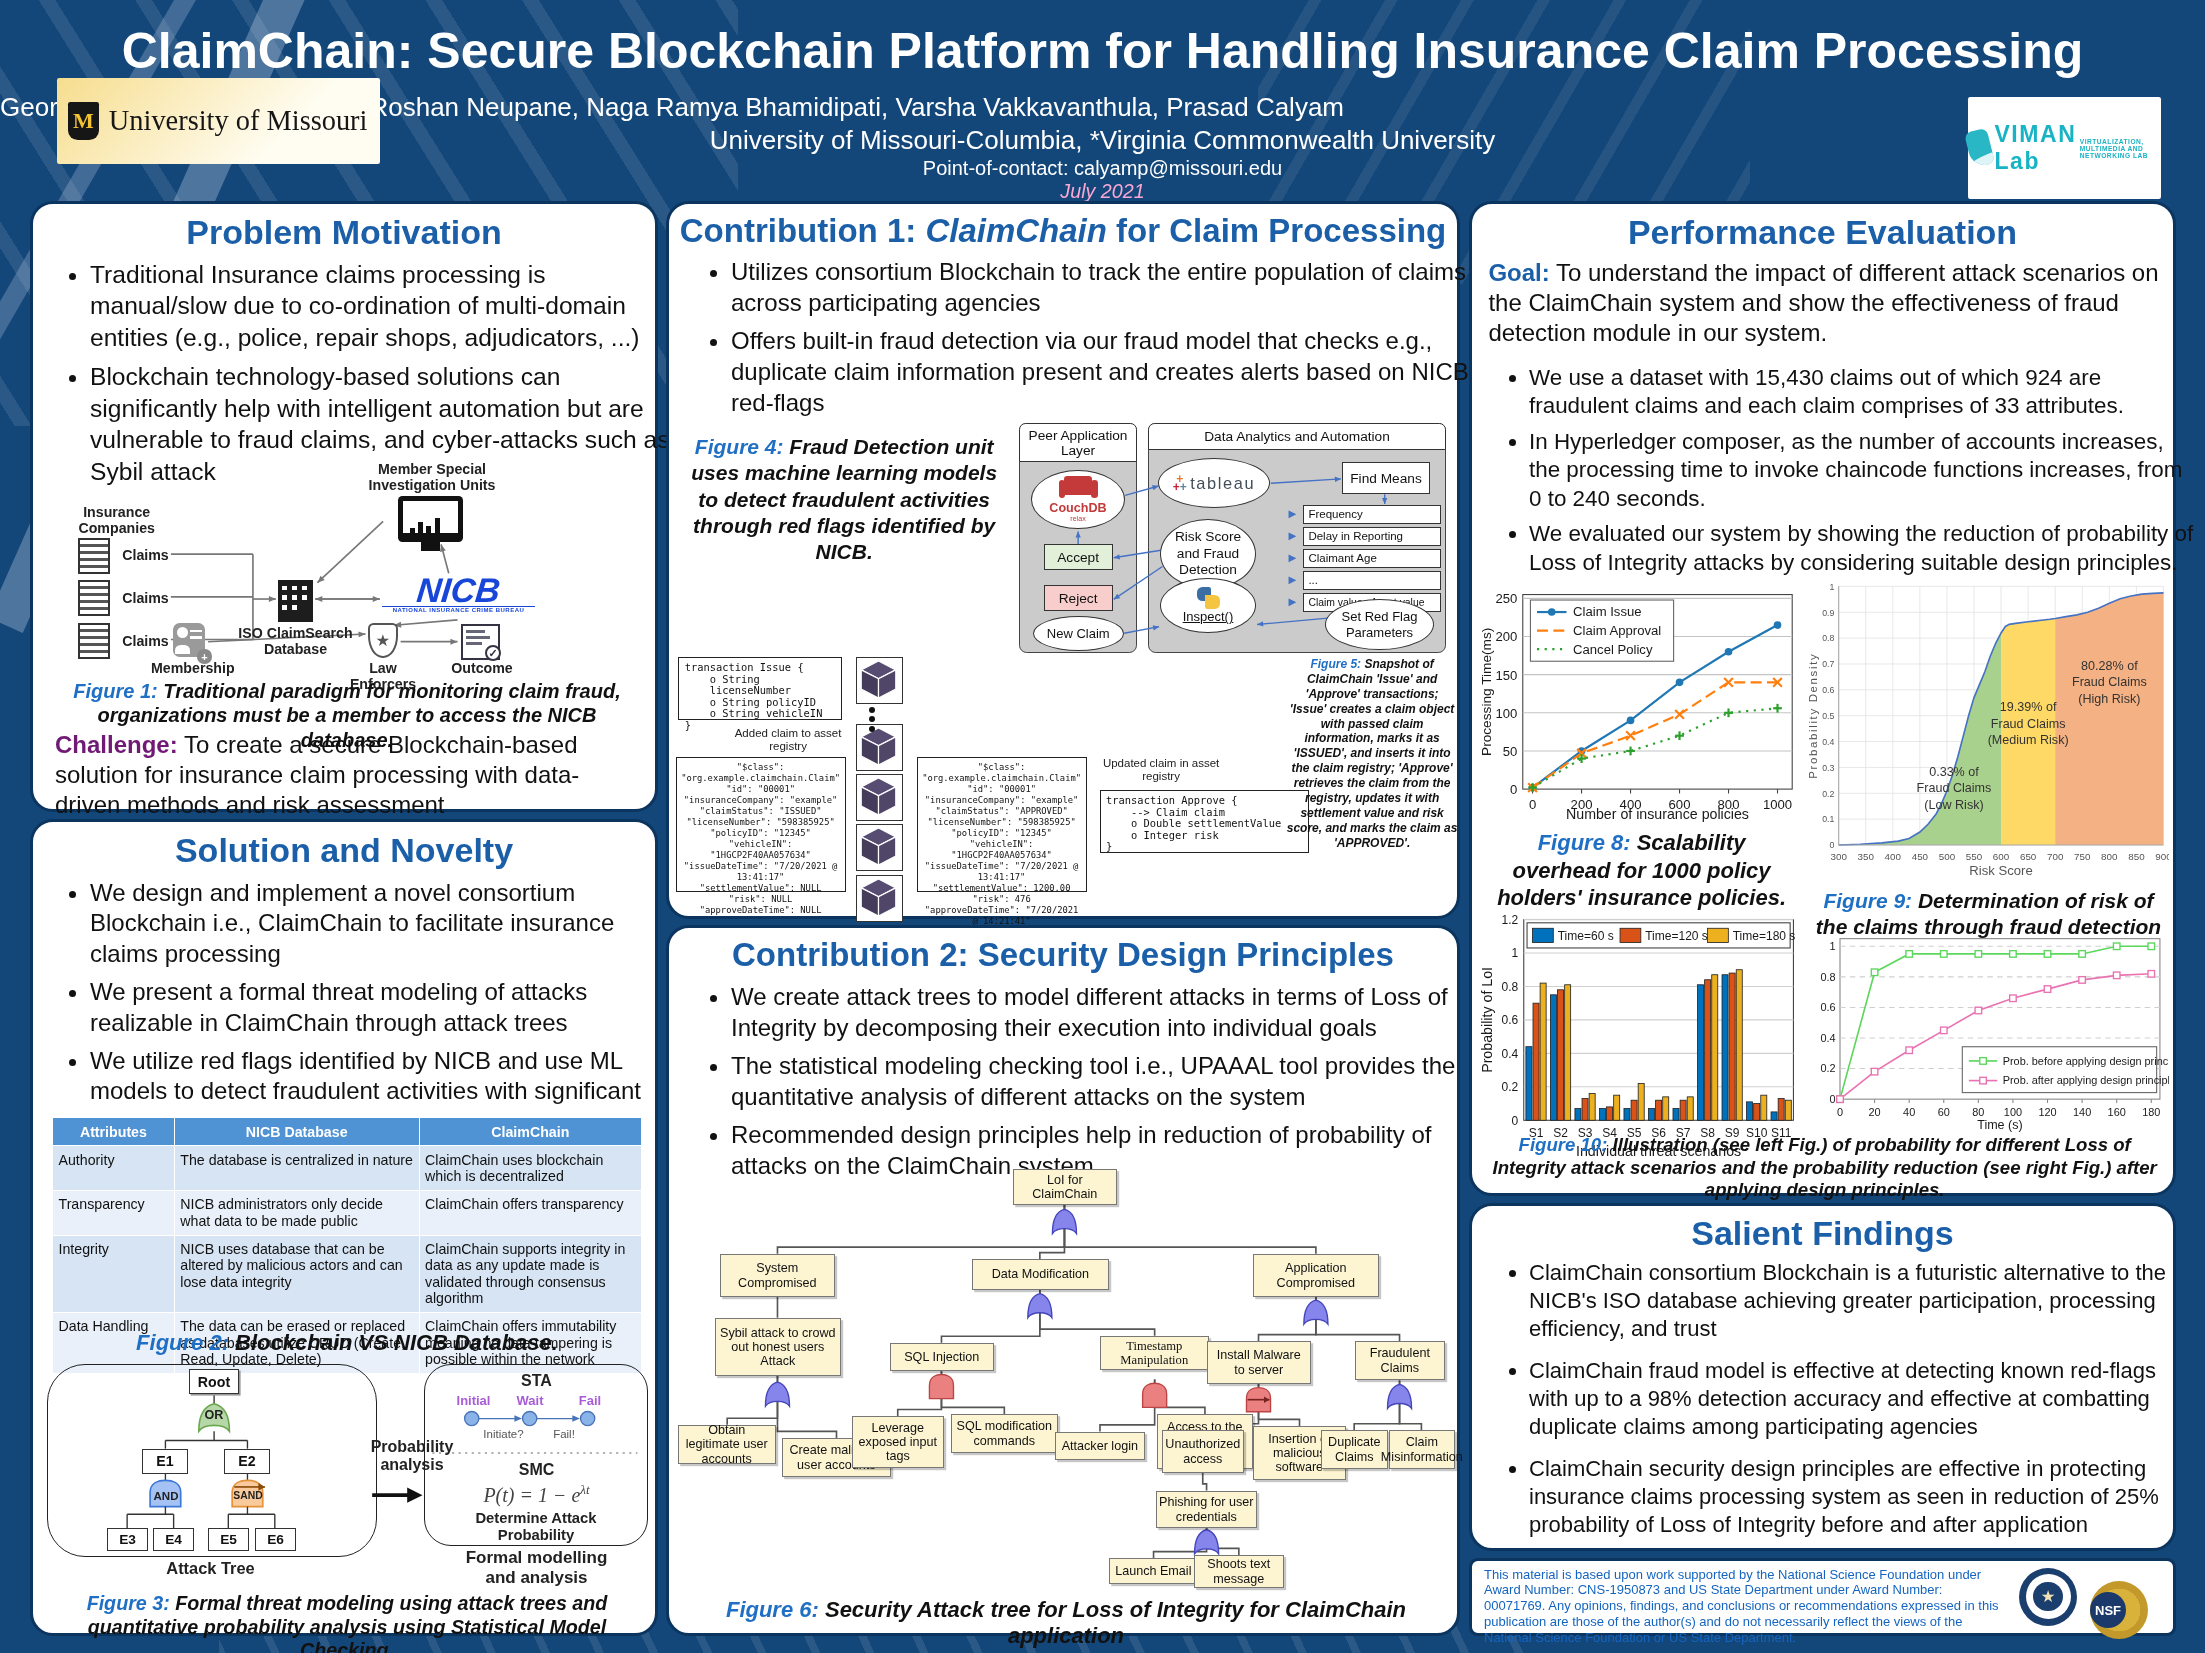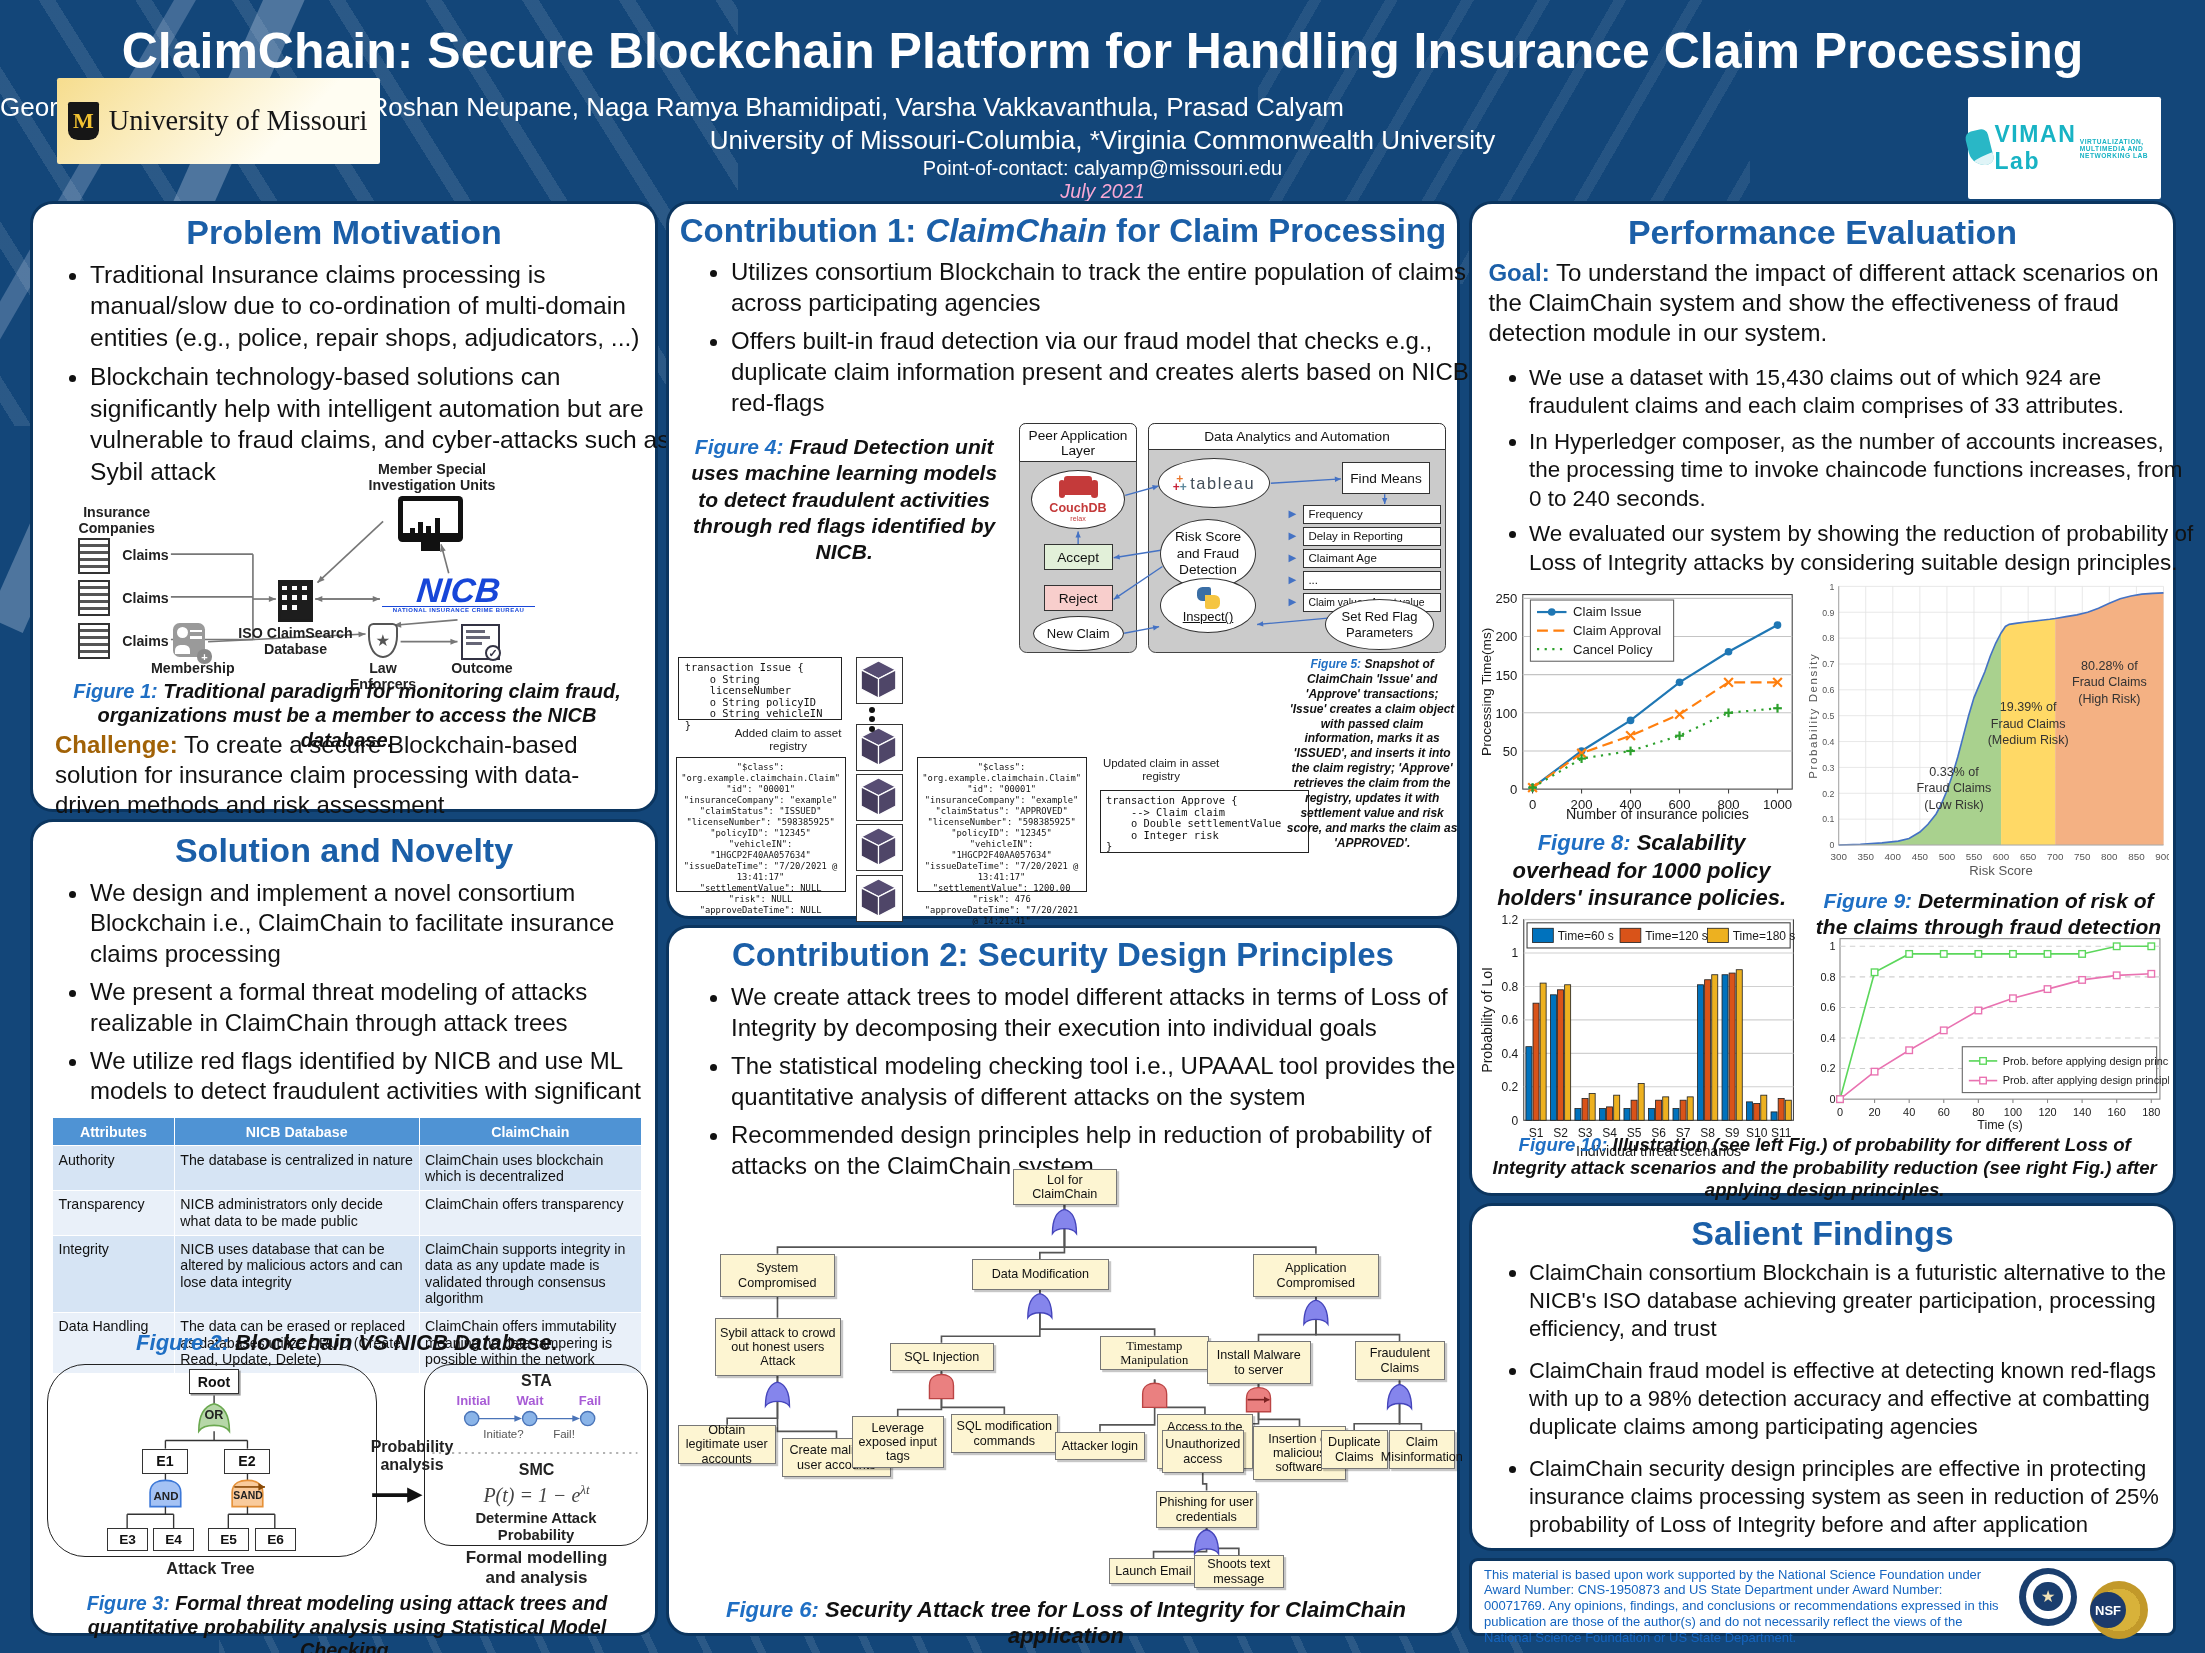--- a/index.html
+++ b/index.html
@@ -161,21 +161,21 @@
         <span class="l" style="top:16.4px;width:15.3px;"></span>
         <span class="ck">✓</span>
     </div>
     <div class="figlab" style="left:405px;top:199px;width:66px;font-size:14.2px;">Outcome</div>
   </div>
 
   <div class="capt abs" style="left:22px;top:475px;width:584px;font-size:20px;line-height:1.22;">
     <span class="fl">Figure 1:</span><span> Traditional paradigm for monitoring claim fraud, organizations must be a member to access the NICB database.</span>
   </div>
   <div class="abs" style="left:22px;top:526px;width:584px;font-size:24px;line-height:1.24;color:#111;">
-    <span style="color:#a16207;font-weight:bold;">Challenge:</span><span> To create a secure Blockchain-based solution for insurance claim processing with data-driven methods and risk assessment</span>
+    <span style="color:#701a75;font-weight:bold;">Challenge:</span><span> To create a secure Blockchain-based solution for insurance claim processing with data-driven methods and risk assessment</span>
   </div>
 </div>
 
 <div class="panel" style="left:30px;top:819px;width:628px;height:817px;">
   <h2 class="sechead abs" style="left:0;top:8.8px;width:100%;">Solution and Novelty</h2>
   <ul class="bul abs" style="left:22px;top:56px;width:581px;font-size:24px;line-height:1.27;">
     <li>We design and implement a novel consortium Blockchain i.e., ClaimChain to facilitate insurance claims processing</li>
     <li>We present a formal threat modeling of attacks realizable in ClaimChain through attack trees</li>
     <li>We utilize red flags identified by NICB and use ML models to detect fraudulent activities with significant accuracy</li>
   </ul>

